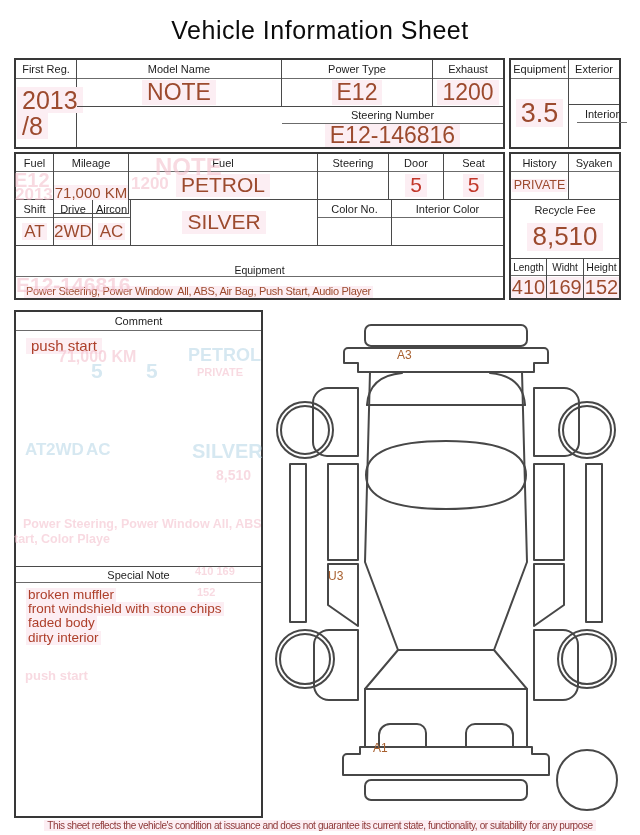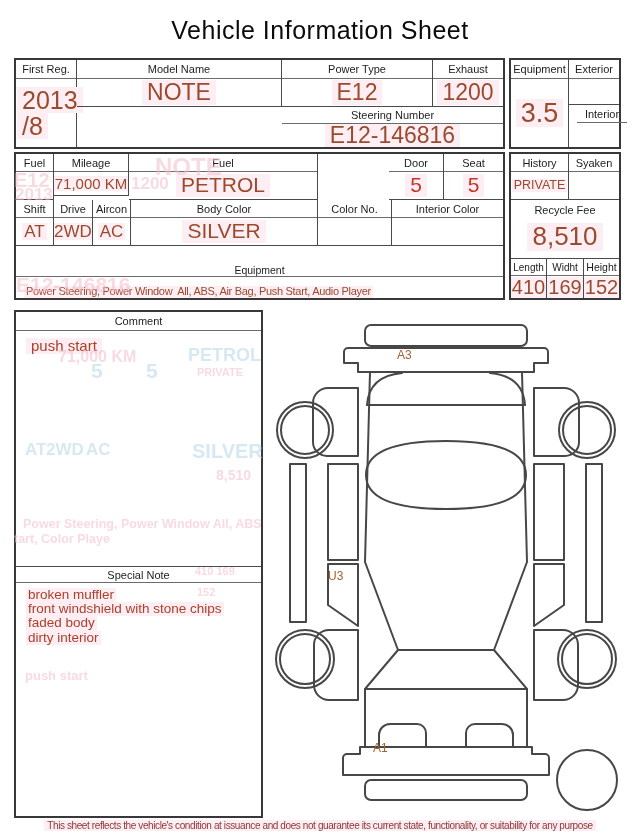--- a/index.html
+++ b/index.html
@@ -104,32 +104,38 @@
     </div>
   </div>
 
   <div class="box" style="left:14px;top:152px;width:491px;height:148px">
     <div class="cell br bb" style="left:0;top:0;width:38px;height:46px">
       <div class="lab" style="height:18px">Fuel</div>
       <div class="vw">
           <span class="hl fs15"></span>
         </div>
     </div>
-    <div class="cell br bb" style="left:38px;top:0;width:75px;height:42px">
+    <div class="cell br bb" style="left:38px;top:0;width:75px;height:60px">
       <div class="lab" style="height:18px">Mileage</div>
       <div class="vw">
           <span class="hl fs15">71,000 KM</span>
         </div>
     </div>
     <div class="cell br bb" style="left:113px;top:0;width:189px;height:46px">
       <div class="lab" style="height:18px">Fuel</div>
       <div class="vw">
           <span class="hl fs21">PETROL</span>
         </div>
     </div>
+    <div class="cell br bb" style="left:302px;top:0;width:71px;height:46px">
+      <div class="lab" style="height:18px">Steering</div>
+      <div class="vw">
+          <span class="hl fs15"></span>
+        </div>
+    </div>
     <div class="cell br bb" style="left:373px;top:0;width:55px;height:46px">
       <div class="lab" style="height:18px">Door</div>
       <div class="vw">
           <span class="hl bright fs21">5</span>
         </div>
     </div>
     <div class="cell bb" style="left:428px;top:0;width:59px;height:46px">
       <div class="lab" style="height:18px">Seat</div>
       <div class="vw">
           <span class="hl bright fs21">5</span>
@@ -148,21 +154,20 @@
           <span class="hl fs17" style="padding:0 2px">2WD</span>
         </div>
     </div>
     <div class="cell br bb" style="left:77px;top:46px;width:38px;height:46px">
       <div class="lab" style="height:18px">Aircon</div>
       <div class="vw">
           <span class="hl fs17" style="padding:0 2px">AC</span>
         </div>
     </div>
     <div class="cell br bb" style="left:115px;top:46px;width:187px;height:46px">
-      <div class="lab" style="height:18px">Body Color</div>
       <div class="vw">
           <span class="hl fs21">SILVER</span>
         </div>
     </div>
     <div class="cell br bb" style="left:302px;top:46px;width:74px;height:46px">
       <div class="lab" style="height:18px">Color No.</div>
       <div class="vw">
           <span class="hl fs15"></span>
         </div>
     </div>

